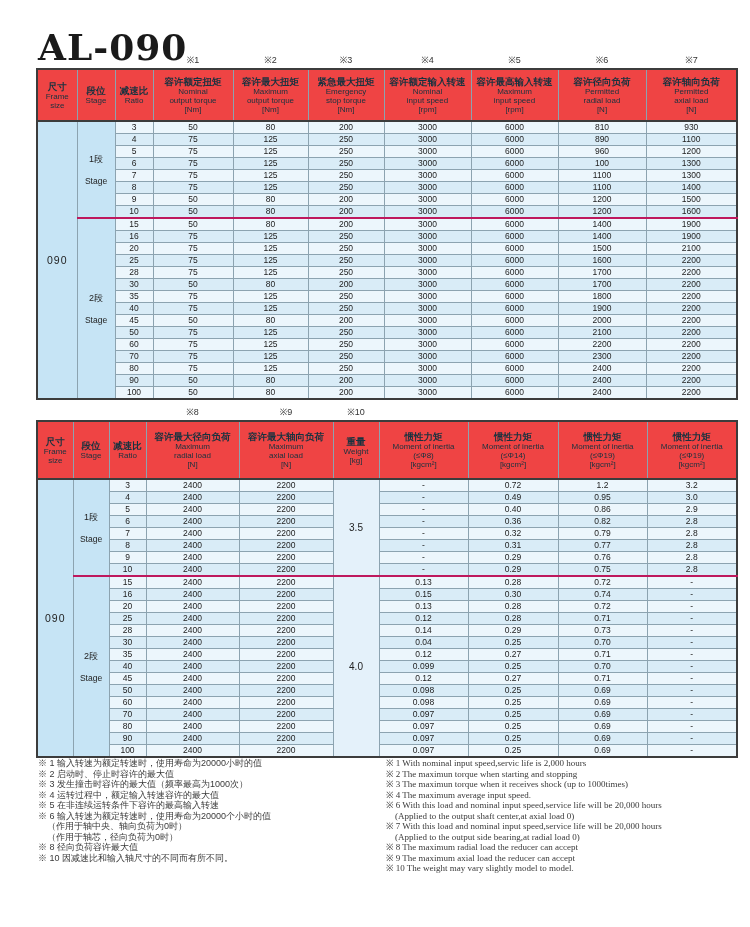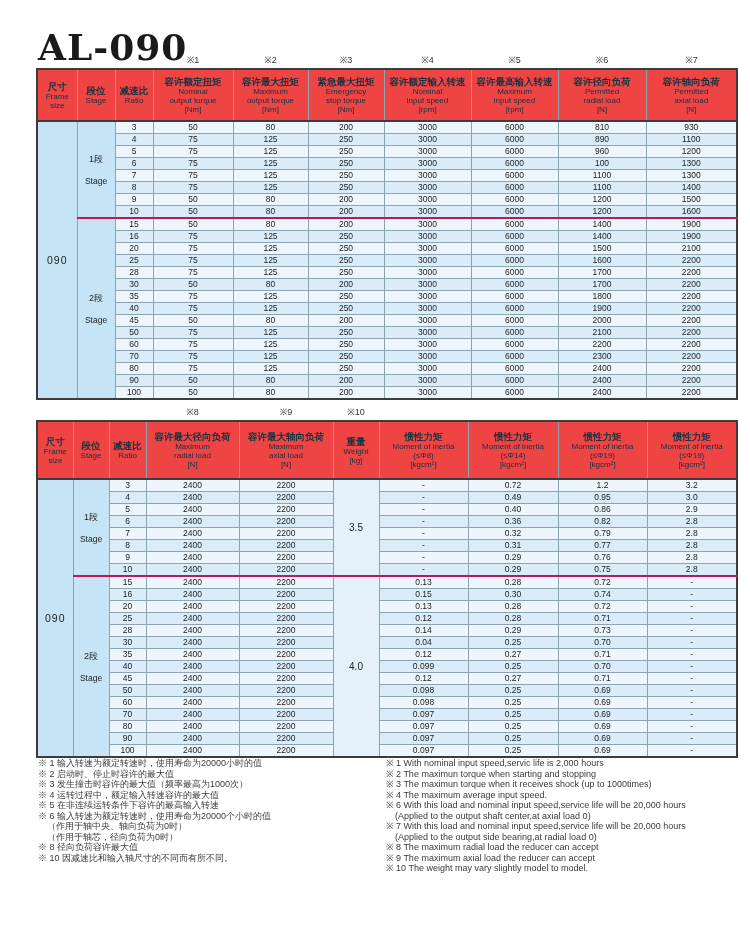--- a/index.html
+++ b/index.html
@@ -31,21 +31,21 @@
   td.framecell,td.stagecell{background:#c6e4f5 !important;}
   td.framecell{font-size:10.5px;letter-spacing:1px;}
   td.stagecell .s1{font-size:9px;line-height:12px;}
   td.stagecell .s2{font-size:8.5px;line-height:12px;margin-top:10px;}
   td.weightcell{background:#e4f1fa !important;font-size:10px;}
   tr.stage-start td{border-top:2px solid #be185d;}
 
   .footnotes{position:absolute;left:38px;top:758px;width:706px;display:flex;gap:10px;
              font-size:9px;color:#3a3a3a;}
   .fncol{flex:0 0 338px;}
-  .fncol.en{flex:1;}
+  .fncol.en{flex:1;font-family:Liberation Serif, serif;}
   .fnline{line-height:10.5px;white-space:nowrap;}
   .fnline.cont{padding-left:9px;}
 </style>
 </head>
 <body>
 
 <div class="page">
   <h1 class="title">AL-090</h1>
 
   <div class="suprow" id="sup1">

